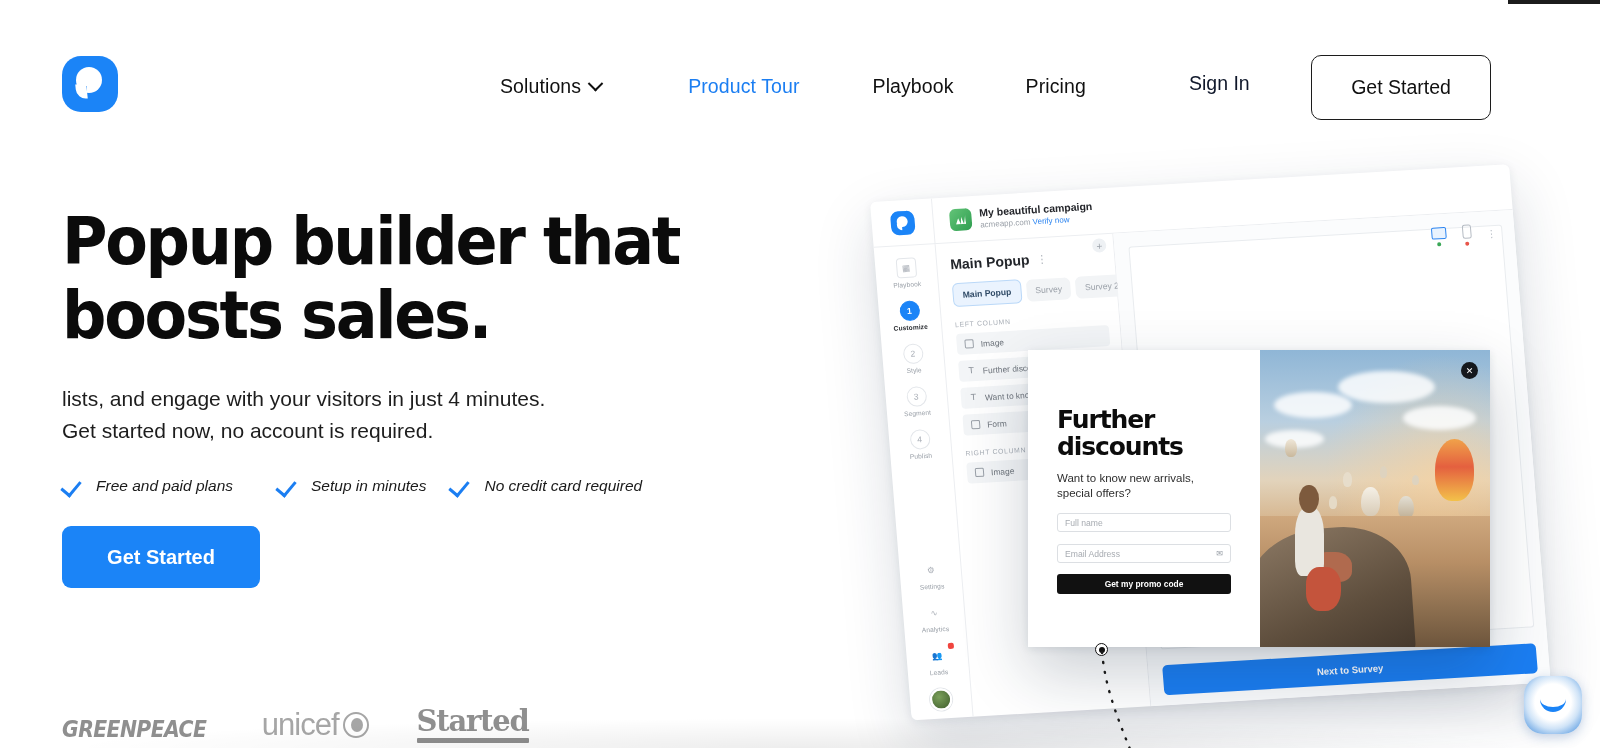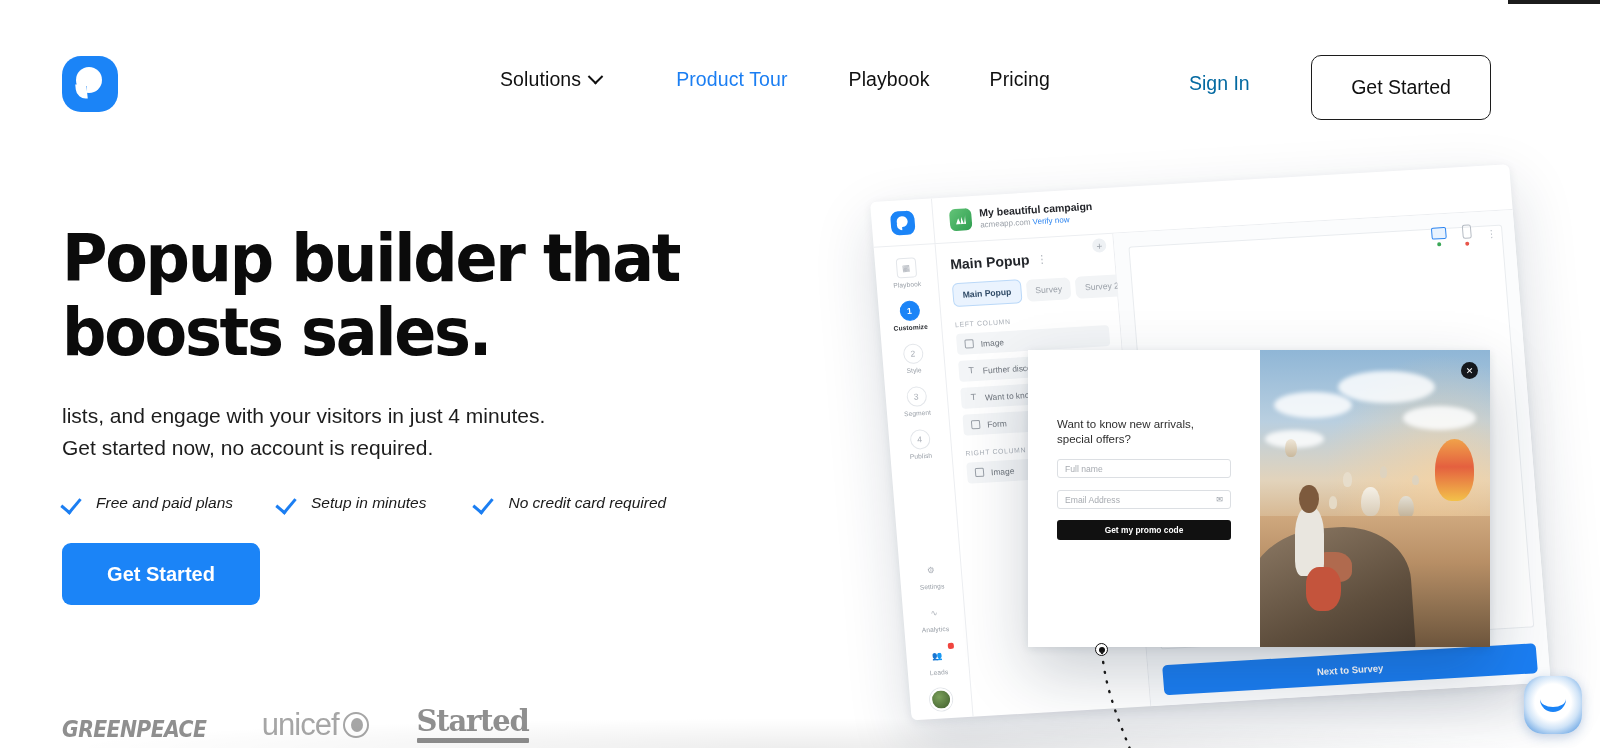--- a/index.html
+++ b/index.html
@@ -37,66 +37,66 @@
     border-radius: 0 0 0 10px;
     transform: rotate(-6deg);
   }
   .logo-notch {
     position: absolute; left: 15px; top: 30px;
     width: 10px; height: 12px; background: #1b84f7;
     border-radius: 50% 0 0 60%;
   }
 
   .nav {
-    position: absolute; left: 500px; top: 68px;
-    display: flex; align-items: center; gap: 4px;
+    position: absolute; left: 500px; top: 75px;
+    display: flex; align-items: center; gap: 16px;
   }
   .nav-item {
     font-size: 19.5px; color: #101010; letter-spacing: .1px;
     display: flex; align-items: center; gap: 9px;
     cursor: pointer; white-space: nowrap;
   }
   .nav-gap-1 { margin-right: 71px; }
   .nav-gap-2 { margin-right: 57px; }
   .nav-gap-3 { margin-right: 56px; }
   .nav-item.active { color: #1b7ef2; }
   .chev {
     width: 11px; height: 11px;
     border-right: 2.2px solid #101010; border-bottom: 2.2px solid #101010;
     transform: rotate(45deg) translate(-2px,-2px);
   }
 
   .signin {
     position: absolute; left: 1189px; top: 72px;
-    font-size: 19.5px; color: #0369a1; cursor: pointer;
+    font-size: 19.5px; color: #0f172a; cursor: pointer;
   }
   .btn-outline {
     position: absolute; left: 1311px; top: 55px;
     width: 180px; height: 65px; border-radius: 10px;
     border: 1.4px solid #1c1c1c; background: #fff;
     display: flex; align-items: center; justify-content: center;
     font-size: 19.5px; color: #101010; cursor: pointer;
   }
 
   
-  .hero-left { position: absolute; left: 62px; top: 222px; width: 680px; }
+  .hero-left { position: absolute; left: 62px; top: 205px; width: 680px; }
   .h1 {
     font-family: "DejaVu Sans", sans-serif;
     font-size: 66px; line-height: 74px; font-weight: 700;
     letter-spacing: -2.4px; color: #0b0b0b;
     transform: scaleX(0.94); transform-origin: left center;
   }
   .sub {
     margin-top: 30px;
     font-size: 21px; line-height: 31.5px; color: #1d1d1d;
   }
   .checks { margin-top: 29px; display: flex; align-items: center; font-style: italic; }
   .check-item { display: flex; align-items: center; gap: 12px; }
   .ci-1 { margin-right: 44px; }
-  .ci-2 { margin-right: 48px; }
+  .ci-2 { margin-right: 24px; }
   .tick {
     width: 22px; height: 22px; position: relative; flex: none;
   }
   .tick::after {
     content: ""; position: absolute; left: 3px; top: 2px;
     width: 9px; height: 16px;
     border-right: 3px solid #1b7ef2; border-bottom: 3px solid #1b7ef2;
     transform: rotate(40deg);
   }
   .check-label { font-size: 15.5px; color: #1a1a1a; white-space: nowrap; }
@@ -595,20 +595,24 @@
             <div class="dev-kebab">⋮</div>
           </div>
           <div class="next-btn">Next to Survey</div>
         </div>
 
       </div>
     </div>
 
     <div class="popup-card">
       <div class="popup-left">
+        <div class="popup-h">
+          <div>Further</div>
+          <div>discounts</div>
+        </div>
         <div class="popup-p">
           <div>Want to know new arrivals,</div>
           <div>special offers?</div>
         </div>
         <div class="field">
           <span>Full name</span>
         </div>
         <div class="field">
           <span>Email Address</span>
           <span class="mail">✉</span>

